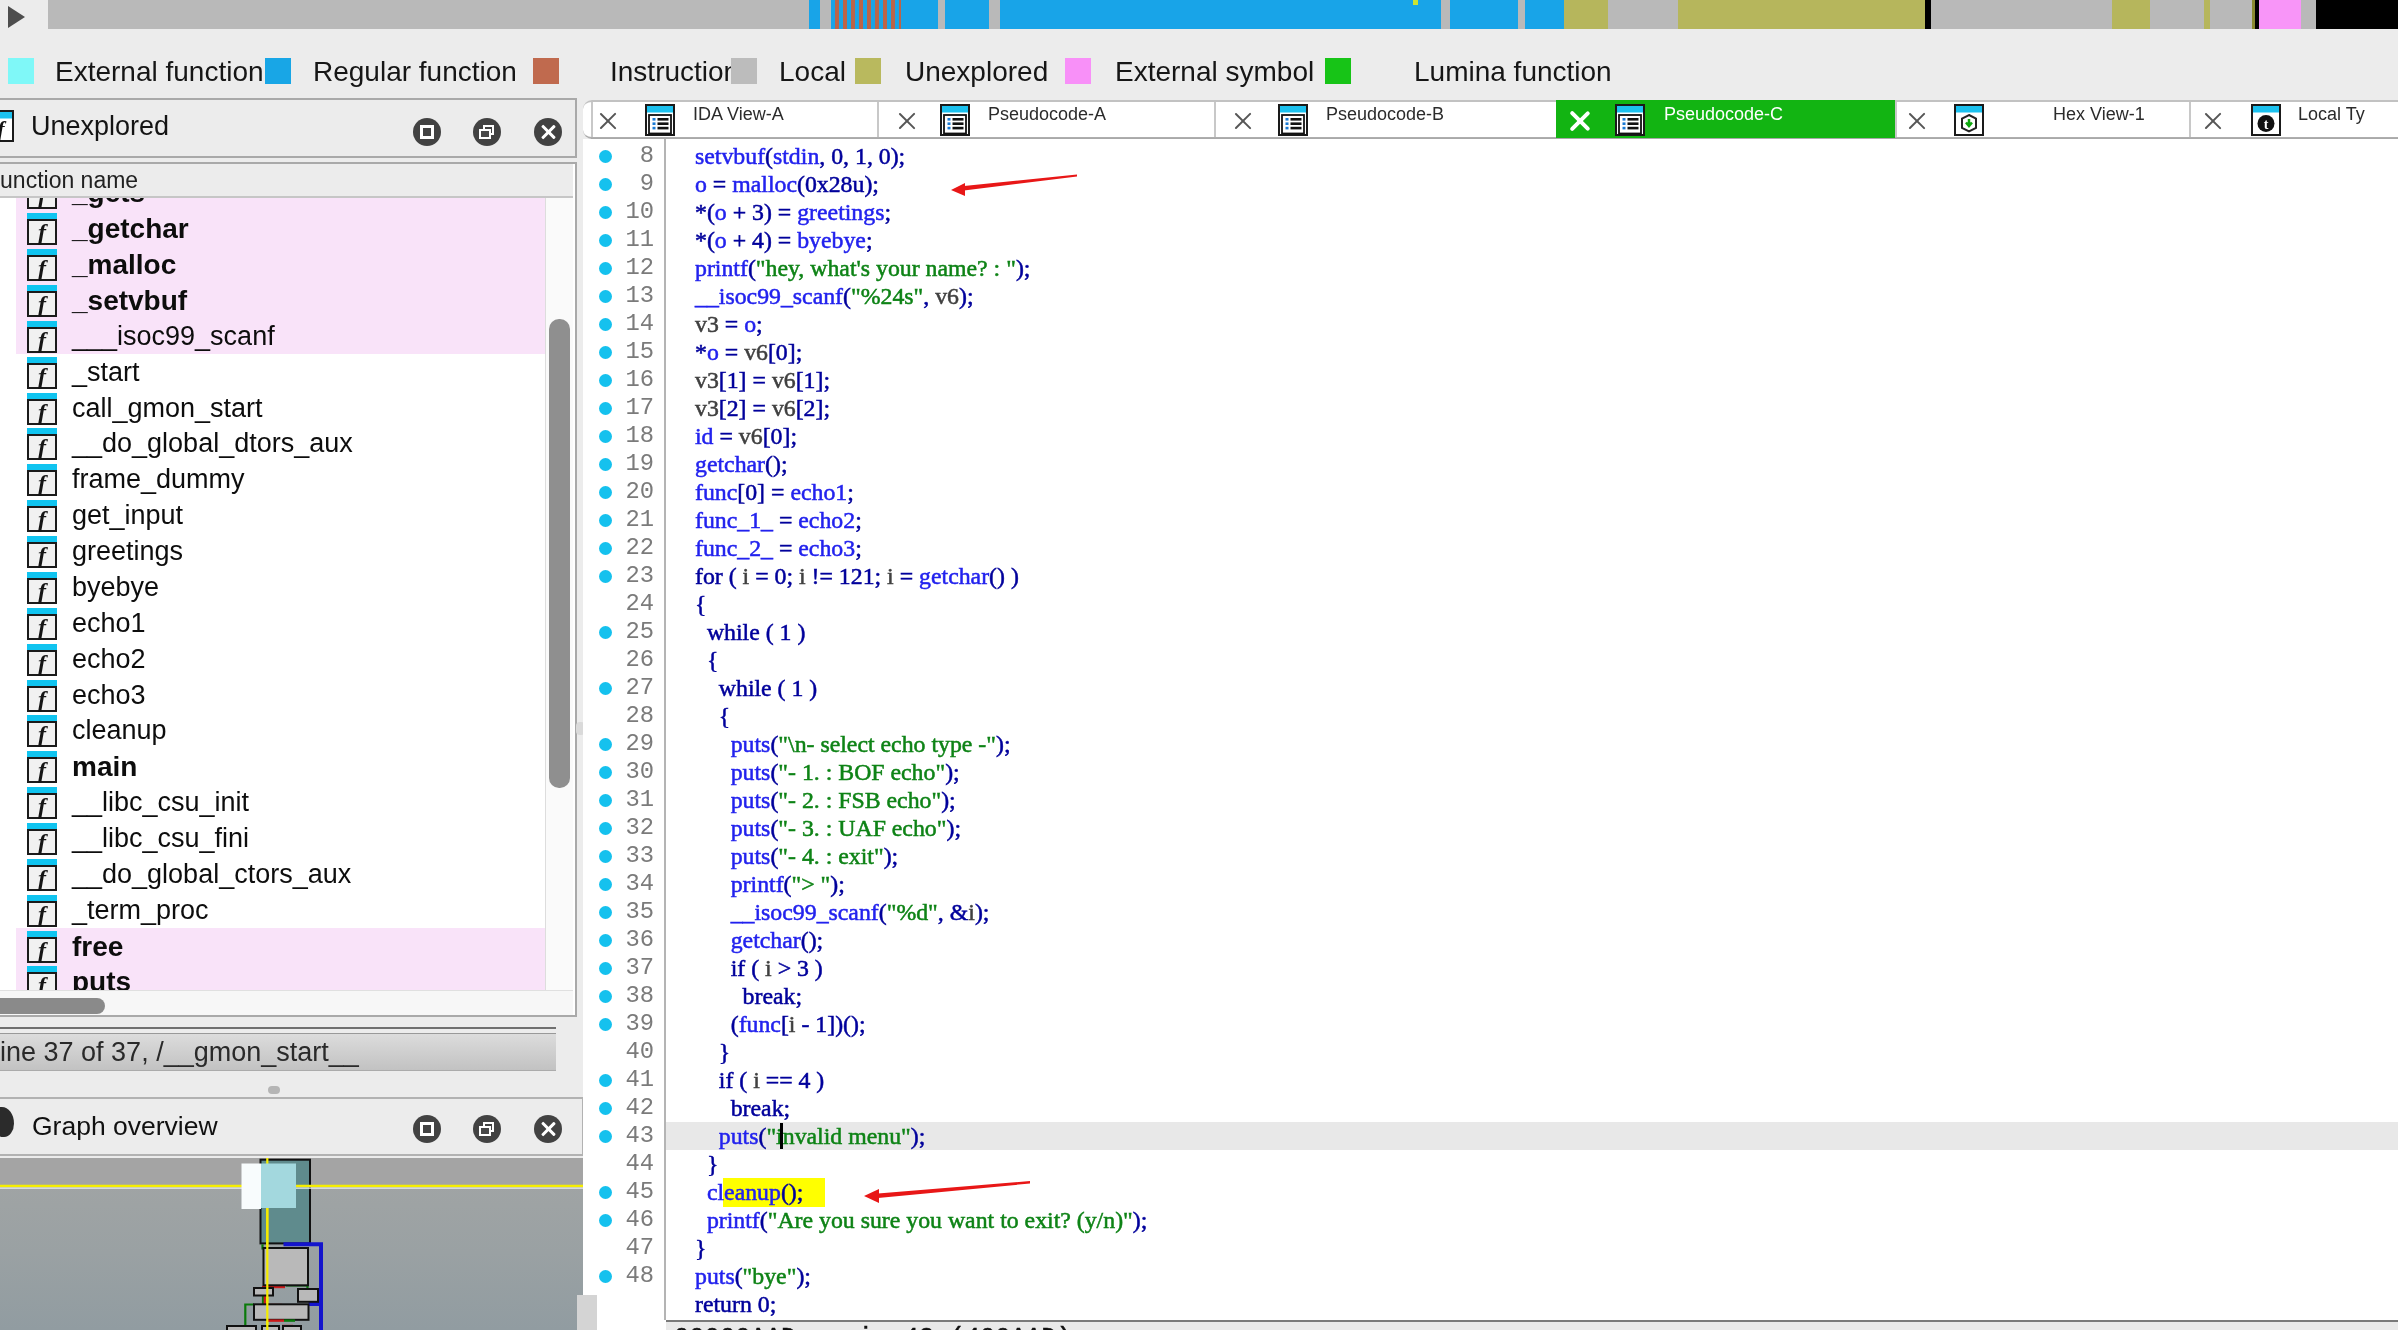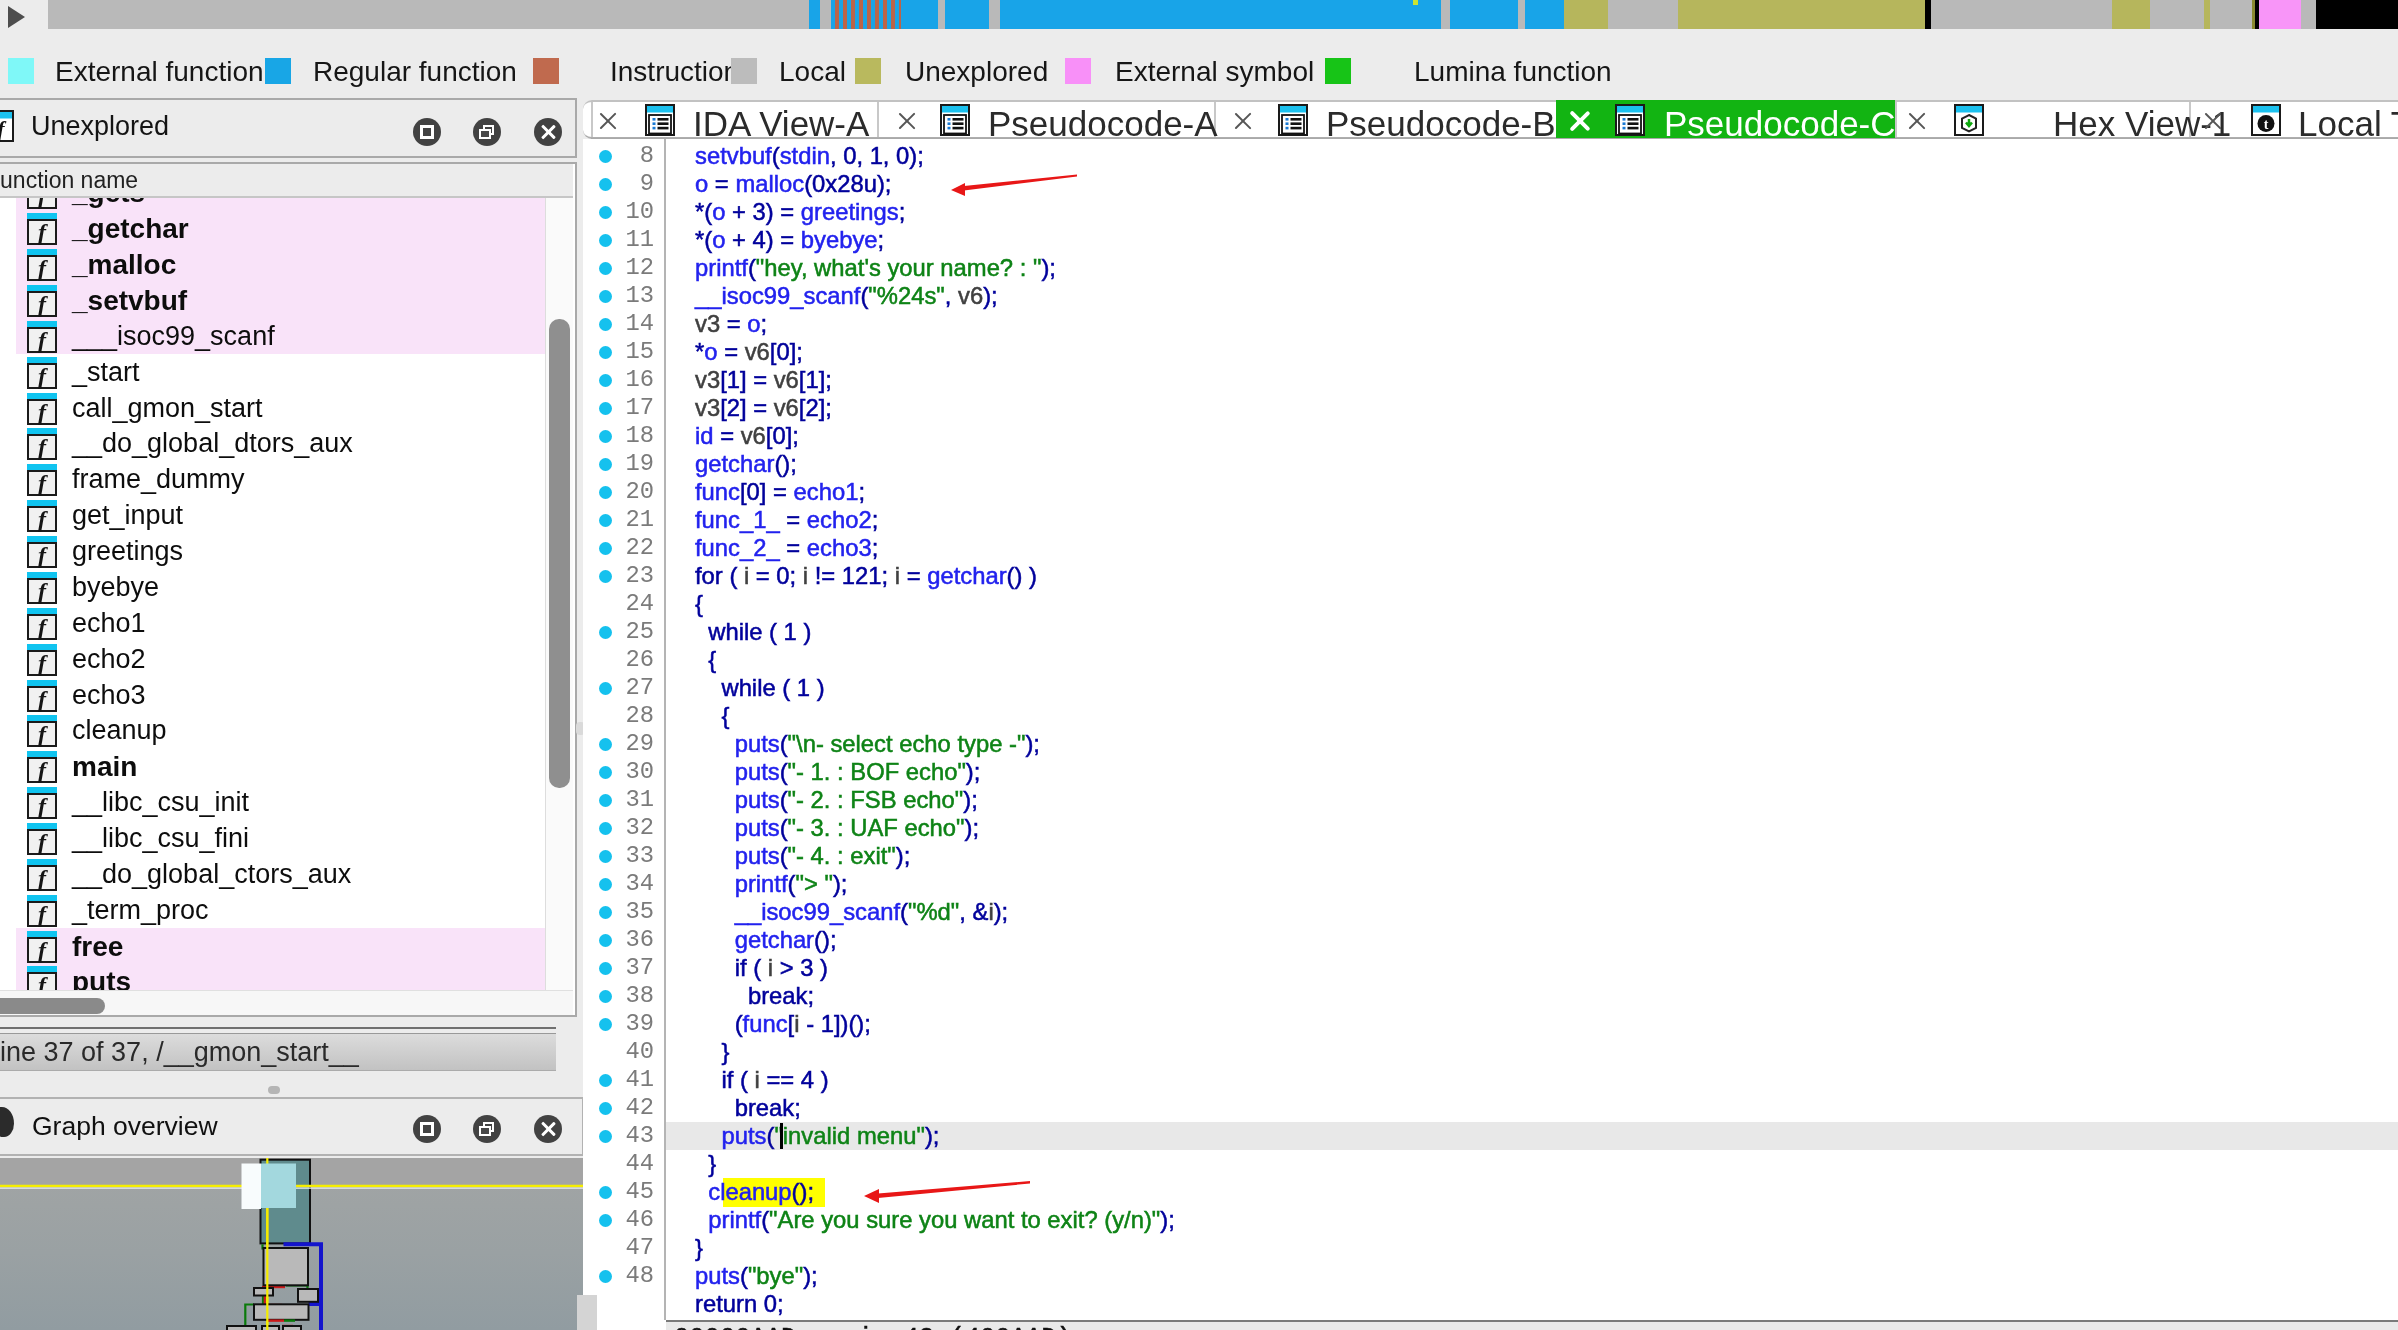--- a/index.html
+++ b/index.html
@@ -47,32 +47,32 @@
 .grip{position:absolute;background:#bdbdbd;border-radius:4px}
 
 #tabbar{position:absolute;left:583px;top:100px;width:1815px;height:39px;background:#fff;border-top:2px solid #c2c2c2;border-bottom:2px solid #aeaeae;border-top-left-radius:9px;border-bottom-left-radius:9px}
 .tabsep{position:absolute;top:0;width:2px;height:35px;background:#c8c8c8}
 .xx{position:absolute;width:19px;height:19px}
 .xx::before,.xx::after{content:"";position:absolute;left:8.4px;top:-1px;width:2.2px;height:22px;background:#565656;border-radius:1px}
 .xx::before{transform:rotate(45deg)}
 .xx::after{transform:rotate(-45deg)}
 .xxw{width:24px;height:24px}
 .xxw::before,.xxw::after{left:10px;top:-1px;width:3.8px;height:26px;background:#fff;border-radius:2px}
-.tl{position:absolute;top:3px;font-size:35px;color:#2b2b2b;white-space:nowrap}
+.tl{position:absolute;top:3px;font-size:18px;color:#2b2b2b;white-space:nowrap}
 .tlw{color:#fff}
 .tico{position:absolute}
 #tabbar .tico{top:2px!important}
 #tabbar .tl{top:2px}
 .tabact{position:absolute;left:973px;top:-2px;width:339px;height:38px;background:#12b412}
 #codepane{position:absolute;left:583px;top:139px;width:1815px;height:1191px;background:#fff}
 #hl43{position:absolute;left:83px;top:983px;width:1732px;height:28px;background:#e8e8e8}
 #gutsep{position:absolute;left:81px;top:0;width:2px;height:1181px;background:#b4b4b4}
 .dot{position:absolute;left:16px;width:13px;height:13px;border-radius:50%;background:#15c1ee}
 #lnums{position:absolute;left:0;top:3px;width:71px;text-align:right;font-family:"Liberation Mono",monospace;font-size:23.8px;line-height:28px;color:#7b7b7b;white-space:pre}
-#code{position:absolute;left:112px;top:3px;font-family:Liberation Sans, sans-serif;font-size:23.8px;line-height:28px;color:#00009b;-webkit-text-stroke:0.52px currentColor;white-space:nowrap}
+#code{position:absolute;left:112px;top:3px;font-family:Liberation Serif, serif;font-size:23.8px;line-height:28px;color:#00009b;-webkit-text-stroke:0.52px currentColor;white-space:nowrap}
 #code .n{color:#00009b}
 #code .b{color:#2222ee}
 #code .p{color:#404040}
 #code .g{color:#0e8316}
 #ylt{position:absolute;left:140px;top:1039px;width:102px;height:29px;background:#ffff00}
 #caret{position:absolute;left:197px;top:984px;width:3px;height:26px;background:#000}
 #sband{position:absolute;left:83px;top:1181px;width:1732px;height:10px;border-top:2px solid #7a7a7a;background:#e9e9e9;overflow:hidden}
 #sband span{position:absolute;left:8px;top:2px;font-family:"Liberation Mono",monospace;font-size:25.5px;color:#111;-webkit-text-stroke:0.45px #111}
 svg.arrow{position:absolute}
 </style></head>

